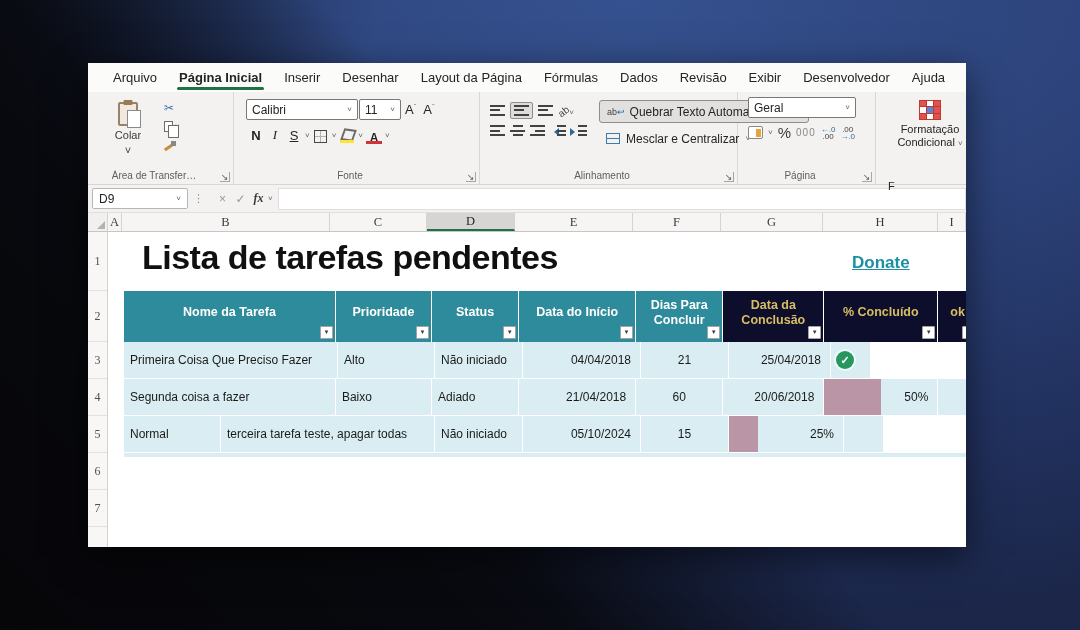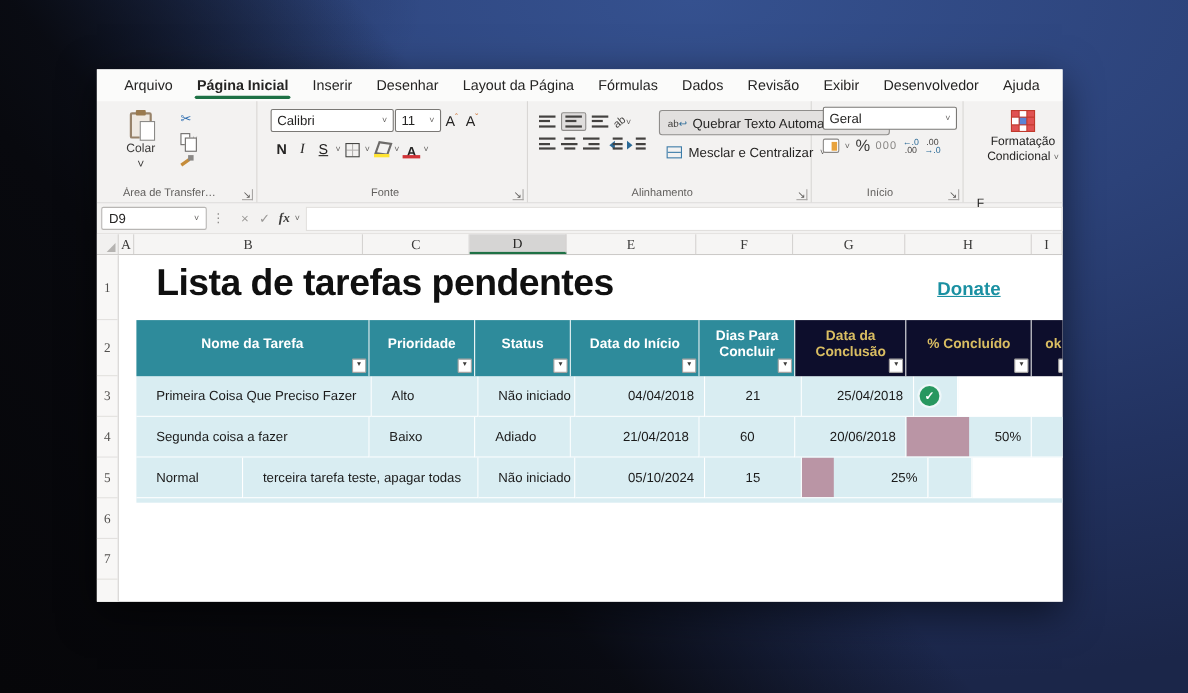--- a/index.html
+++ b/index.html
@@ -74,21 +74,21 @@
 .ind::before{content:"";position:absolute;top:3px;border:4px solid transparent}
 .ind.out::before{left:0;border-right:5px solid #2b6a97}
 .ind.in::before{left:-1px;border-left:5px solid #2b6a97}
 .albtns{display:flex;flex-direction:column;gap:5px;margin:3px 4px 0 10px}
 .wrapbtn{height:23px;border:1px solid #8f8d8b;background:#e2e0df;border-radius:3px;display:flex;align-items:center;gap:5px;padding:0 7px;font-size:12px;color:#252423;white-space:nowrap}
 .wrapic{font-size:9px;color:#444240}.wrapic b{color:#2b6a97;font-weight:400}
 .mergebtn{height:21px;display:flex;align-items:center;gap:6px;padding:0 7px;font-size:12px;color:#252423;white-space:nowrap}
 .mrg{width:14px;height:11px;border:1px solid #3c7ca8;background:linear-gradient(#3c7ca8,#3c7ca8) center/100% 1px no-repeat}
 
 .g-num{width:138px}
-.sel-num{width:122px;margin-left:6px}
+.sel-num{width:108px;margin-left:6px}
 .nrow{display:flex;align-items:center;gap:5px;margin-top:6px;padding-left:6px}
 .money{width:15px;height:13px;border:1px solid #8a8886;border-radius:2px;position:relative;background:#fff}
 .money::after{content:"";position:absolute;right:1px;bottom:1px;width:5px;height:8px;background:#e8a33d}
 .pct-ic{font-size:15px;color:#3b3a39}
 .zeros{font-size:10px;color:#8a8886;letter-spacing:1px}
 .dec{display:flex;flex-direction:column;line-height:7px;font-size:8px;color:#444240;text-align:center}
 .dec b{color:#2b6a97;font-weight:400}
 
 .cfbtn{display:flex;flex-direction:column;align-items:center;margin:3px 0 0 12px;width:76px;text-align:center;float:left}
 .cfic{width:22px;height:20px;display:grid;grid-template-columns:repeat(3,1fr);grid-template-rows:repeat(3,1fr);gap:1px;background:#c0392b;padding:1px}
@@ -124,21 +124,21 @@
 .donate{position:absolute;left:764px;top:21px;font-size:17px;font-weight:700;color:#1a90a2;text-decoration:underline;cursor:pointer}
 .table{position:absolute;left:36px;top:59px;width:854px}
 .thead{display:flex;height:51px}
 .th{position:relative;color:#fff;font-weight:700;font-size:12.5px;display:flex;align-items:center;justify-content:center;text-align:center;border-right:1px solid #fff;padding:2px 6px 10px;line-height:15px}
 .th.teal{background:#2e8b9b}
 .th.navy{background:#0d0e2c;color:#d9bd62}
 .filter{position:absolute;right:2px;bottom:3px;width:13px;height:13px;background:#fff;border:1px solid #a6a4a2;border-radius:1px;font-size:6px;color:#3b3a39;display:flex;align-items:center;justify-content:center}
 .trow{display:flex;height:37px}
 .td{background:#d9edf2;font-size:12px;color:#1b1b1b;display:flex;align-items:center;border-right:1px solid #fff;border-bottom:1px solid #fff;overflow:hidden;white-space:nowrap}
 .c0{width:214px}.c1{width:97px}.c2{width:88px}.c3{width:118px}.c4{width:88px}.c5{width:102px}.c6{width:115px}.c7{width:40px}
-.al{padding-left:18px;justify-content:flex-start}
+.al{padding-left:6px;justify-content:flex-start}
 .ar{padding-right:9px;justify-content:flex-end}
 .ac{justify-content:center}
 .td.pctcell{position:relative;justify-content:flex-end;padding-right:9px}
 .bar{position:absolute;left:0;top:0;bottom:0;background:#ba95a5}
 .pcttext{position:relative}
 .td.okcell{padding-left:5px;justify-content:flex-start}
 .checkbadge{width:18px;height:18px;border-radius:50%;background:#27975f;color:#fff;font-size:11px;font-weight:700;display:flex;align-items:center;justify-content:center;box-shadow:0 0 0 2px rgba(255,255,255,.55)}
 .strip{position:absolute;left:36px;top:221px;width:842px;height:4px;background:#d9edf2}
 </style>
 </head>
@@ -300,21 +300,21 @@
         <span class="zeros">000</span>
         <span class="dec">
             <b>←.0</b>
             <span>.00</span>
           </span>
         <span class="dec">
             <span>.00</span>
             <b>→.0</b>
           </span>
       </div>
-      <div class="glabel">Início</div>
+      <div class="glabel">Página</div>
       <div class="launcher">↘</div>
     </div>
 
     <div class="rgroup">
       <div class="cfbtn">
         <span class="cfic">
             <b></b>
             <b></b>
             <b></b>
             <b></b>

